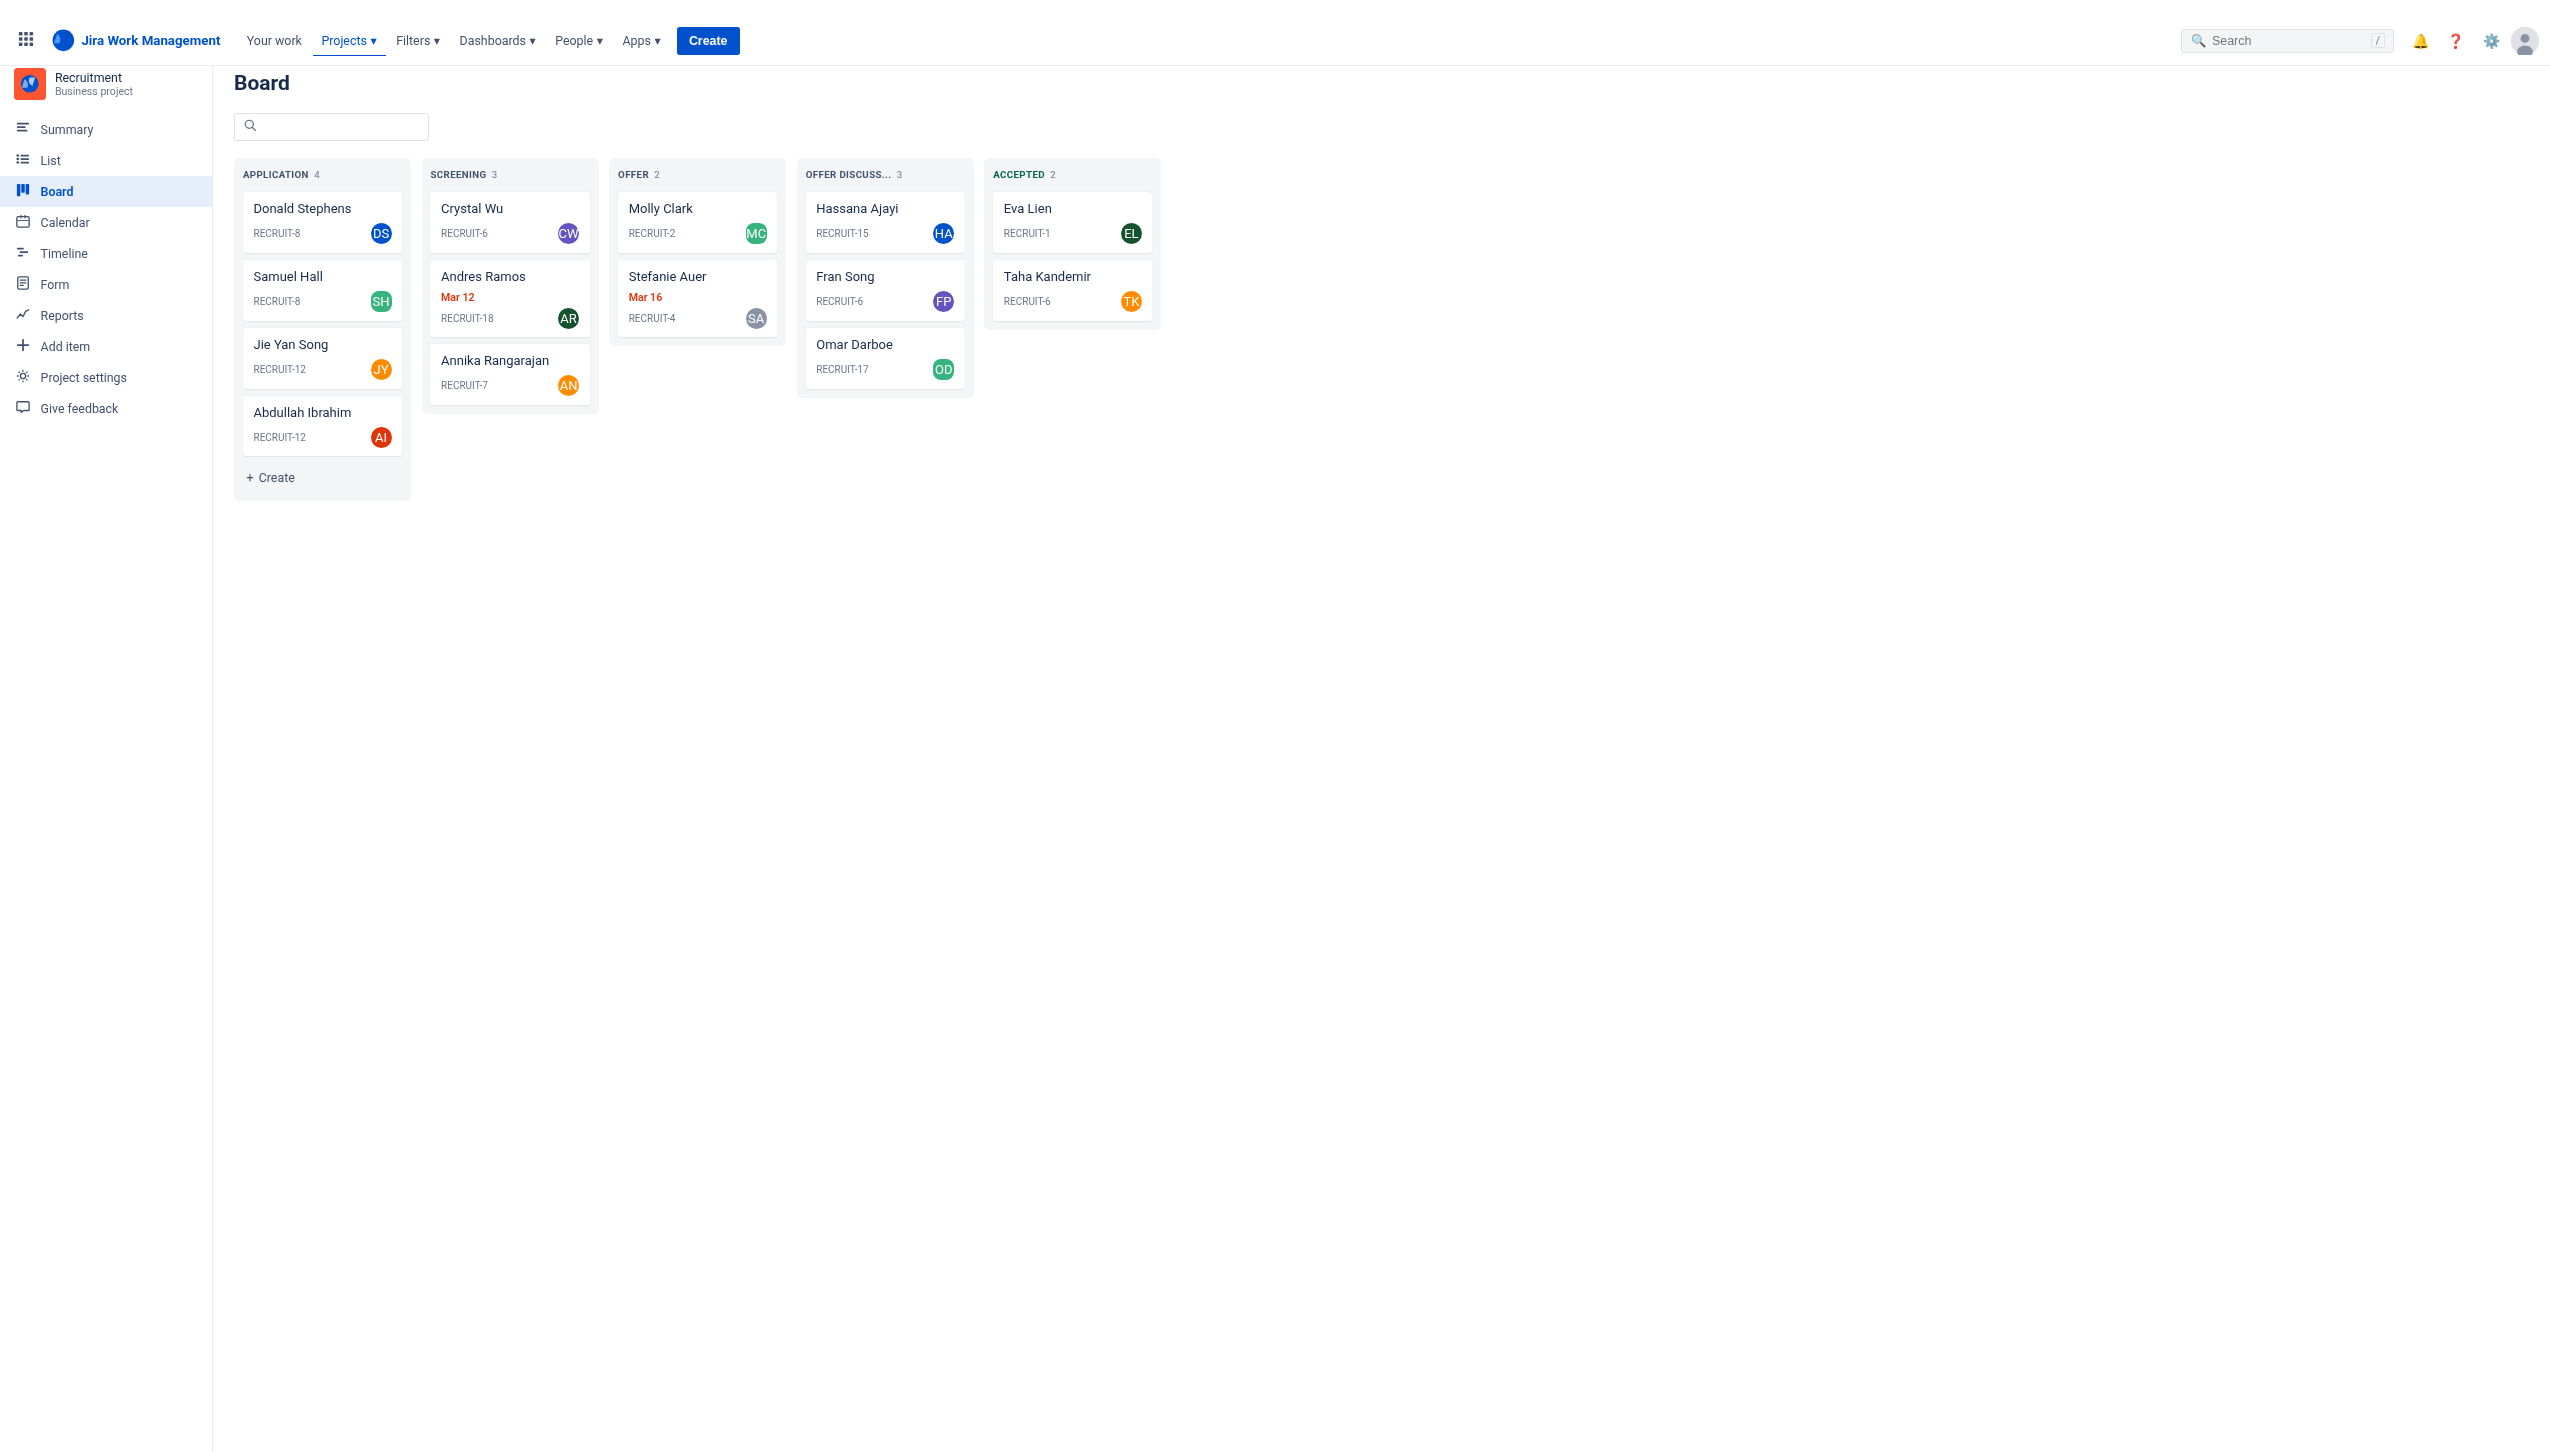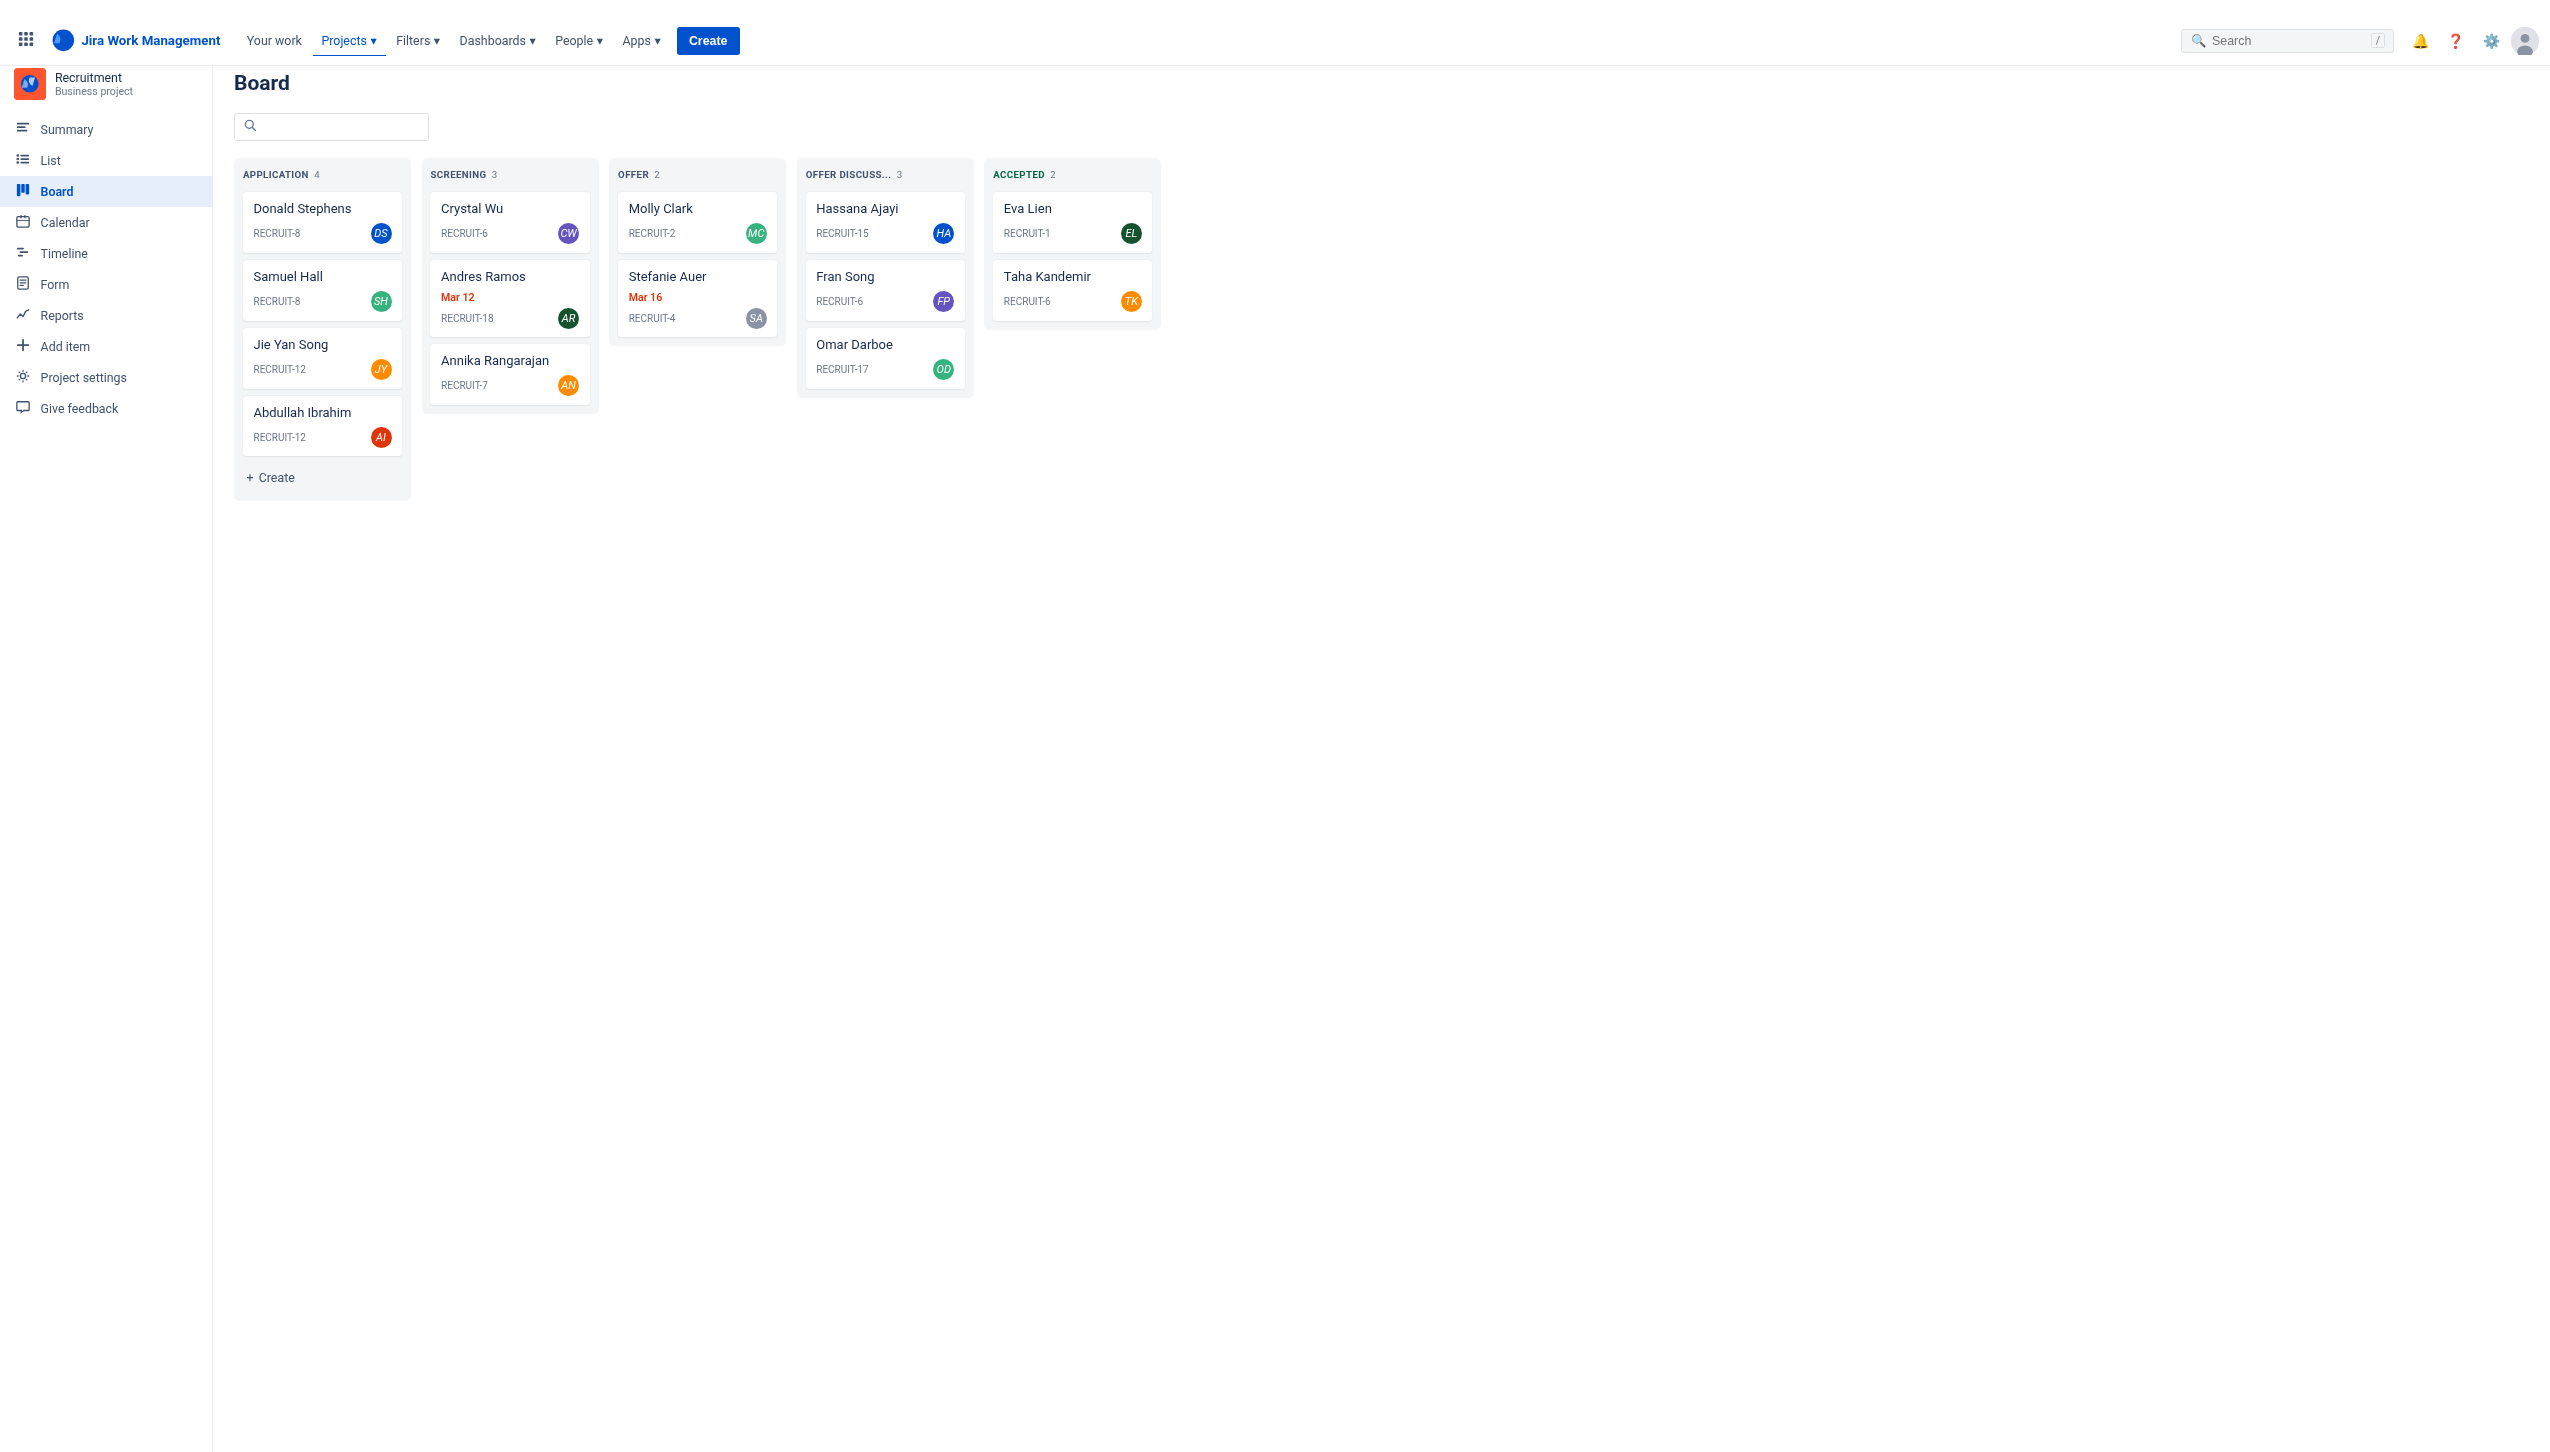--- a/index.html
+++ b/index.html
@@ -103,30 +103,30 @@
       background: #fff; border-radius: 3.5px; padding: 8.9px 10.6px;
       box-shadow: 0 0.9px 1.8px rgba(0,0,0,0.08); cursor: pointer;
     }
     .card-name { font-size: 13px; color: #172b4d; margin-bottom: 7px; }
     .card-meta { display: flex; align-items: center; justify-content: space-between; }
     .card-id { font-size: 10px; color: #6b778c; text-transform: uppercase; font-weight: 400; }
     .card-due-date { font-size: 10.6px; color: #de350b; font-weight: 600; margin-bottom: 3.5px; }
     .avatar-sm {
       width: 21px; height: 21px; border-radius: 50%; background: #dfe1e6;
       display: flex; align-items: center; justify-content: center; overflow: hidden;
-      font-size: 11px; color: #42526e; font-style: italic;
+      font-size: 13px; color: #42526e;
     }
     .create-btn {
       display: flex; align-items: center; gap: 5.3px; padding: 7px 3.5px;
       color: #42526e; font-size: 12.4px; cursor: pointer; border-radius: 3.5px;
     }
 
     
     .av-blue { background: #0052cc; color: #fff; }
-    .av-green { background: #36b37e; color: #fff; }
+    .av-green { background: #36b37e; color: #fff; border-radius: 8px; }
     .av-orange { background: #ff8b00; color: #fff; }
     .av-purple { background: #6554c0; color: #fff; }
     .av-red { background: #de350b; color: #fff; }
     .av-teal { background: #14532d; color: #fff; text-align: right; }
     .av-gray { background: #8993a4; color: #fff; }
   </style>
 </head>
 <body>
 
 <nav class="topnav">

